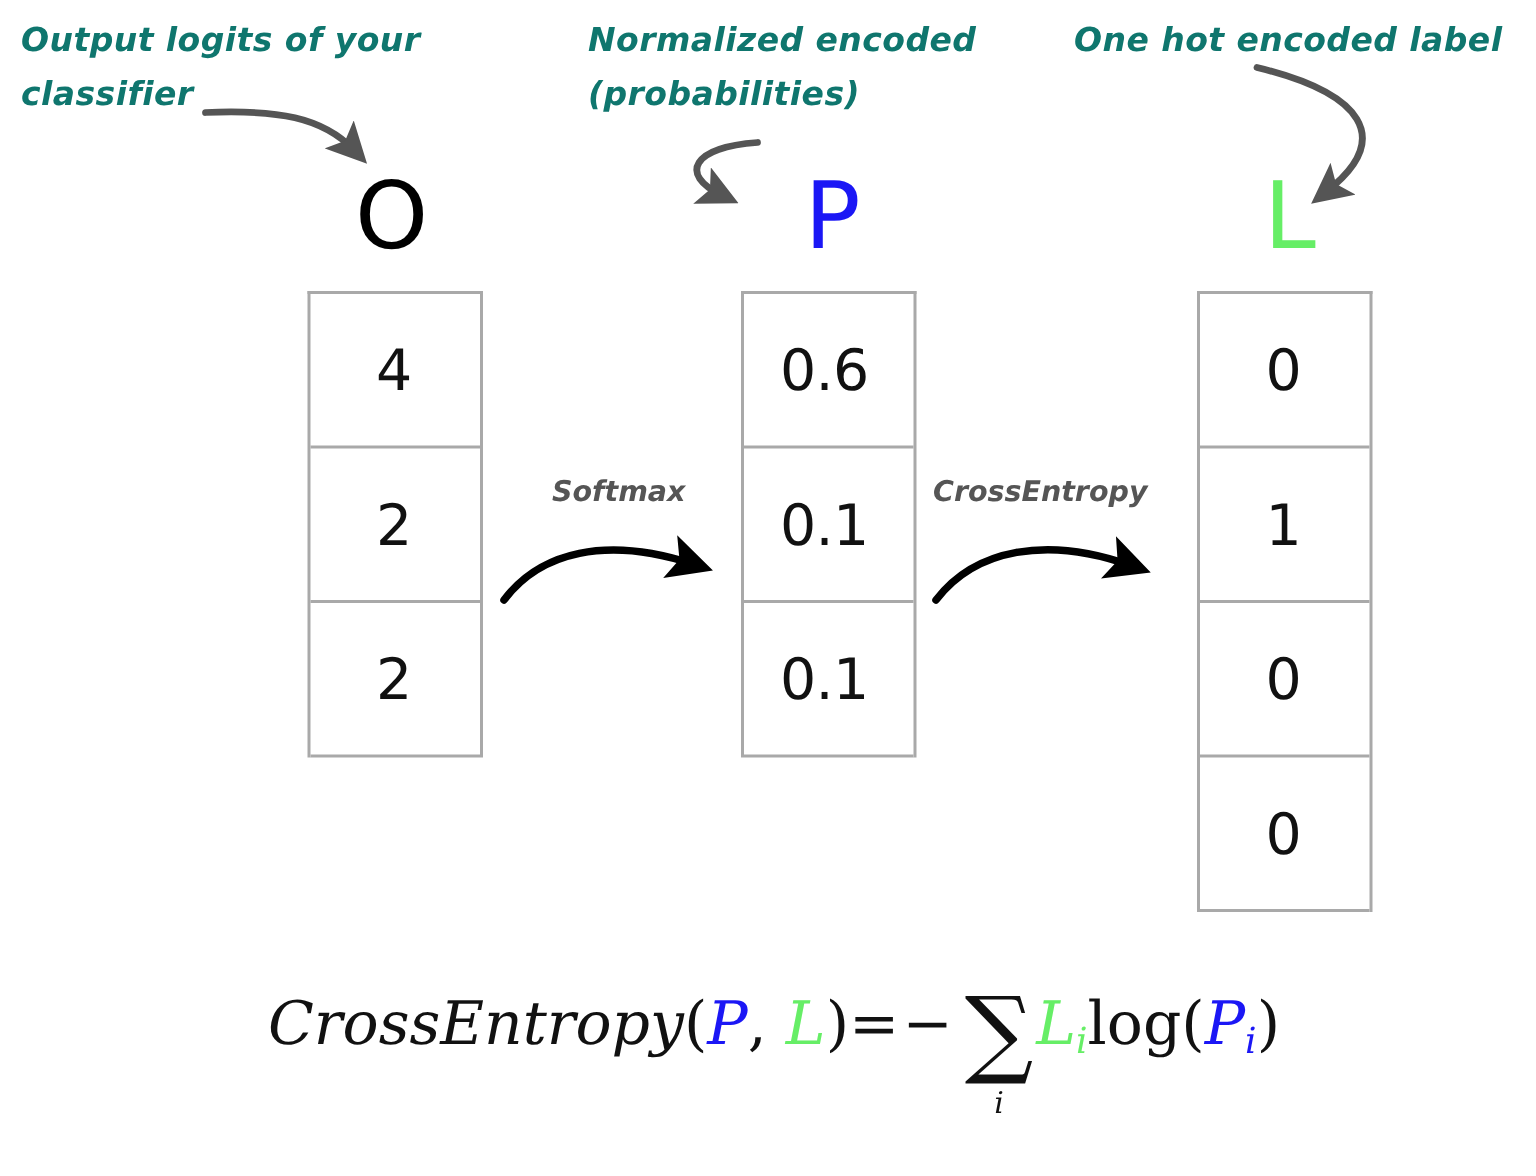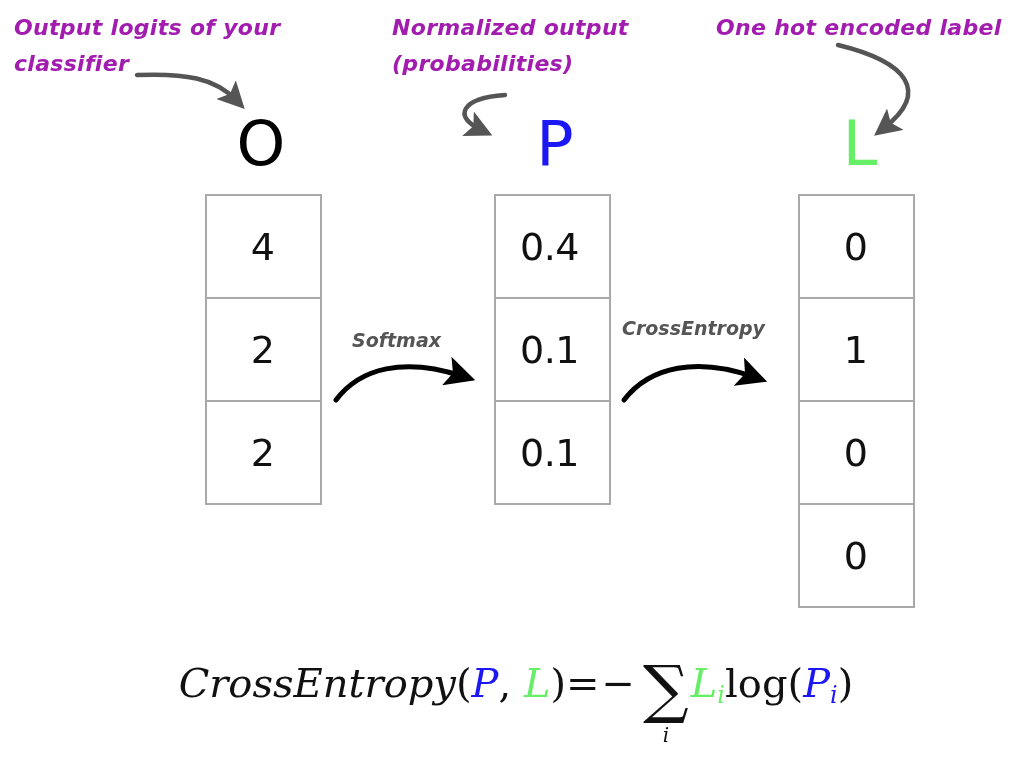--- a/index.html
+++ b/index.html
@@ -18,21 +18,21 @@
   #canvas {
     position: absolute;
     left: 0; top: 0;
     width: 1024px;
     height: 784px;
   }
 
   
   .annot {
     position: absolute;
-    color: #a21caf;
+    color: #0f766e;
     font-family: "DejaVu Sans", sans-serif;
     font-style: italic;
     font-weight: bold;
     font-size: 22px;
     line-height: 36px;
     letter-spacing: 0.3px;
     white-space: pre-line;
   }
   #annot-logits   { left: 14px;  top: 10px;  width: 300px; }
   #annot-probs    { left: 392px; top: 10px;  width: 280px; }
@@ -40,21 +40,21 @@
 
   .op-label {
     position: absolute;
     color: #555555;
     font-family: "DejaVu Sans", sans-serif;
     font-style: italic;
     font-weight: bold;
     font-size: 19px;
     white-space: nowrap;
   }
-  #op-softmax      { left: 352px; top: 317px; margin-top: 12px; }
+  #op-softmax      { left: 368px; top: 317px; }
   #op-crossentropy { left: 622px; top: 317px; }
 
   
   .col-head {
     position: absolute;
     font-family: "DejaVu Sans", sans-serif;
     font-size: 62px;
     font-weight: 400;
     line-height: 62px;
     text-align: center;
@@ -154,21 +154,21 @@
   <path d="M838,45 C908,62 930,92 884,128" fill="none" stroke="#555555" stroke-width="4.5" stroke-linecap="round" marker-end="url(#head-gray)"></path>
 
   <path d="M336,400 C360,368 404,357 462,376" fill="none" stroke="#000000" stroke-width="5" stroke-linecap="round" marker-end="url(#head-black)"></path>
 
   <path d="M624,400 C650,366 698,357 754,377" fill="none" stroke="#000000" stroke-width="5" stroke-linecap="round" marker-end="url(#head-black)"></path>
 </svg>
 
 <div class="annot" id="annot-logits">Output logits of your
 classifier</div>
 
-<div class="annot" id="annot-probs">Normalized output
+<div class="annot" id="annot-probs">Normalized encoded
 (probabilities)</div>
 
 <div class="annot" id="annot-onehot">One hot encoded label</div>
 
 <div class="op-label" id="op-softmax">Softmax</div>
 
 <div class="op-label" id="op-crossentropy">CrossEntropy</div>
 
 <div class="col-head" id="head-o" style="color: rgb(0, 0, 0);">O</div>
 
@@ -176,21 +176,21 @@
 
 <div class="col-head" id="head-l" style="color: rgb(102, 238, 102);">L</div>
 
 <div class="vector" id="vec-o">
   <div class="cell">4</div>
   <div class="cell">2</div>
   <div class="cell">2</div>
 </div>
 
 <div class="vector" id="vec-p">
-  <div class="cell">0.4</div>
+  <div class="cell">0.6</div>
   <div class="cell">0.1</div>
   <div class="cell">0.1</div>
 </div>
 
 <div class="vector" id="vec-l">
   <div class="cell">0</div>
   <div class="cell">1</div>
   <div class="cell">0</div>
   <div class="cell">0</div>
 </div>

